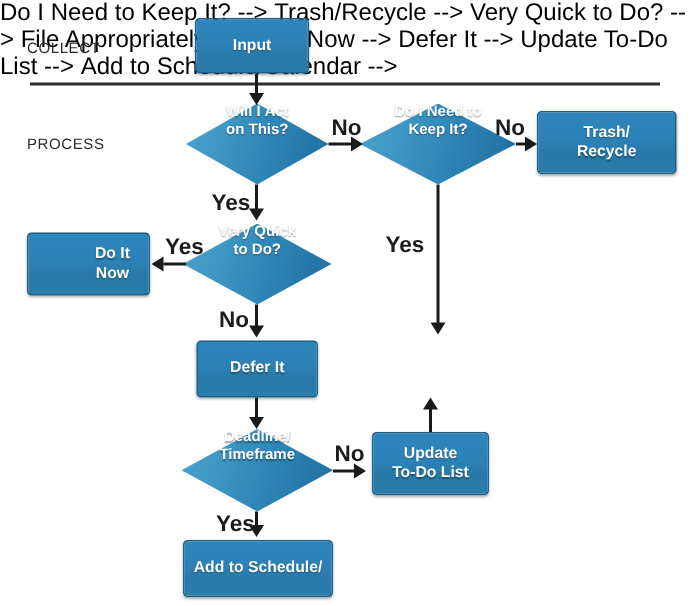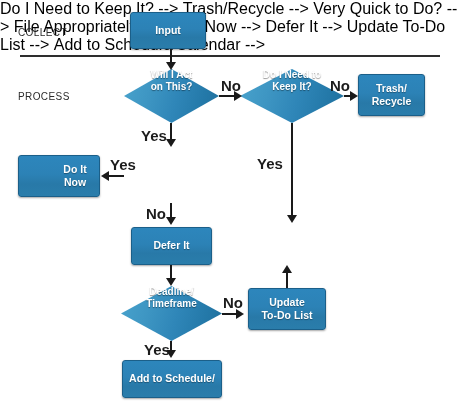--- a/index.html
+++ b/index.html
@@ -158,28 +158,35 @@
   
   <div class="node-diamond" style="left:240px; top:69px; width:104px; height:54px;">
     <div class="dia-shape"></div>
     <div class="dia-text">
       <div>Do I Need to</div>
       <div>Keep It?</div>
     </div>
   </div>
 
   
-  <div class="node-box" style="left:358px; top:74px; width:67px; height:42px;">
+  <div class="node-box" style="left:358px; top:74px; width:93px; height:42px;">
     <div>
       <div>Trash/</div>
       <div>Recycle</div>
     </div>
   </div>
 
   
+  <div class="node-diamond" style="left:122px; top:149px; width:99px; height:54px;">
+    <div class="dia-shape"></div>
+    <div class="dia-text">
+      <div>Very Quick</div>
+      <div>to Do?</div>
+    </div>
+  </div>
 
   
   <div class="node-box" style="left:18px; top:155px; width:82px; height:42px;padding-left:35px;">
     <div>
       <div>Do It</div>
       <div>Now</div>
     </div>
   </div>
 
   

